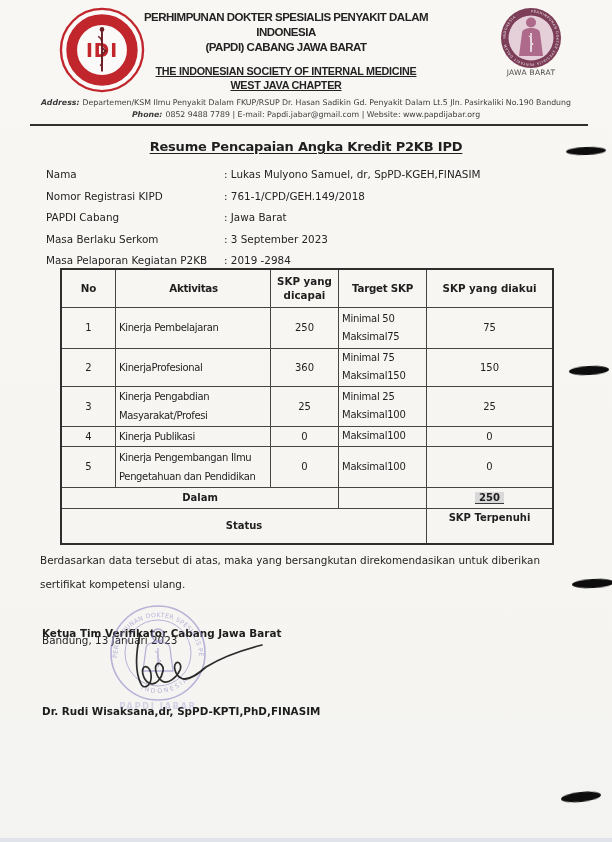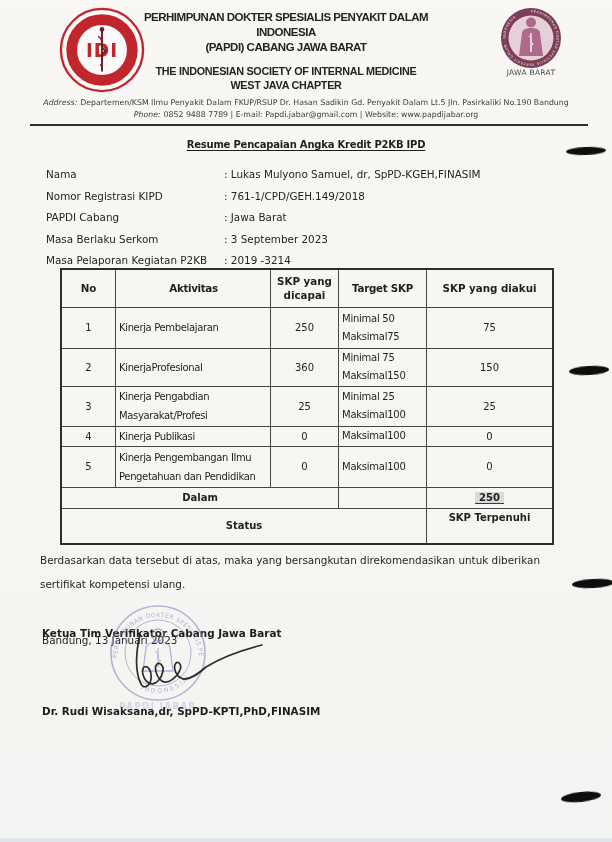--- a/index.html
+++ b/index.html
@@ -5,33 +5,33 @@
   html,body { margin:0; padding:0; background:#ffffff; }
   .page {
     position:relative; width:612px; height:842px; overflow:hidden;
     background:linear-gradient(180deg,#f8f7f4 0%, #f6f5f2 70%, #f3f3f1 100%);
     font-family:"DejaVu Sans", sans-serif; color:#2b2b2b;
   }
   
   .org-block { position:absolute; left:118px; top:10px; width:336px; text-align:center;
     font-family:"Liberation Sans", sans-serif; font-weight:bold; color:#232323; }
   .org1,.org2 { font-size:11.5px; letter-spacing:-0.5px; line-height:15px; }
-  .org3,.org4 { font-size:10.8px; letter-spacing:-0.3px; line-height:14px; }
+  .org3,.org4 { font-size:10.8px; letter-spacing:-0.3px; line-height:14px;text-decoration:underline; }
   .org3 { margin-top:9px; }
   .logo-left { position:absolute; left:57px; top:6px; }
   .logo-right { position:absolute; left:495px; top:6px; }
   .logo-right-caption { position:absolute; left:492px; top:68px; width:78px; text-align:center;
     font-size:7.5px; color:#4a4a4a; letter-spacing:0.3px; }
   .addr-block { position:absolute; left:24px; top:97px; width:564px; text-align:center;
     font-size:7.8px; line-height:11.5px; color:#3b3b3b; }
-  .addr-block .it { font-style:italic; margin-right:3px; }
+  .addr-block .it { font-style:italic; margin-right:3px;font-weight:bold; }
   .head-rule { position:absolute; left:30px; top:124px; width:558px; height:2px; background:#2f2f2f; }
   
   .doc-title { position:absolute; left:0; top:139px; width:612px; text-align:center;
-    font-size:10px; font-weight:bold; letter-spacing:-0.2px; color:#1f1f1f;
+    font-size:13px; font-weight:bold; letter-spacing:-0.2px; color:#1f1f1f;
     text-decoration:underline; text-underline-offset:2px; }
   
   .fields { position:absolute; left:46px; top:164px; font-size:10.4px; color:#242424; }
   .field { height:21.6px; line-height:21.6px; white-space:nowrap; }
   .f-label { display:inline-block; width:178px; }
   
   .credit-table { position:absolute; left:60px; top:268px; border-collapse:collapse;
     table-layout:fixed; font-size:10px; color:#1f1f1f; }
   .credit-table td, .credit-table th { border:1px solid #454545; padding:0; overflow:hidden; }
   .credit-table { border:2px solid #2e2e2e; }
@@ -124,21 +124,21 @@
     <div class="field">
       <span class="f-label">Nomor Registrasi KIPD</span><span class="f-value">: 761-1/CPD/GEH.149/2018</span>
     </div>
     <div class="field">
       <span class="f-label">PAPDI Cabang</span><span class="f-value">: Jawa Barat</span>
     </div>
     <div class="field">
       <span class="f-label">Masa Berlaku Serkom</span><span class="f-value">: 3 September 2023</span>
     </div>
     <div class="field">
-      <span class="f-label">Masa Pelaporan Kegiatan P2KB</span><span class="f-value">: 2019 -3214</span>
+      <span class="f-label">Masa Pelaporan Kegiatan P2KB</span><span class="f-value">: 2019 -2984</span>
     </div>
   </div>
 
   <table class="credit-table">
     <tbody>
         <tr style="height:38px">
       <th class="c-no">No</th>
       <th class="c-akt" style="text-align:center;white-space:normal">Aktivitas</th>
       <th class="c-cap">SKP yang dicapai</th>
       <th class="c-tgt" style="text-align:center;white-space:normal;padding-left:0 !important">Target SKP</th>

